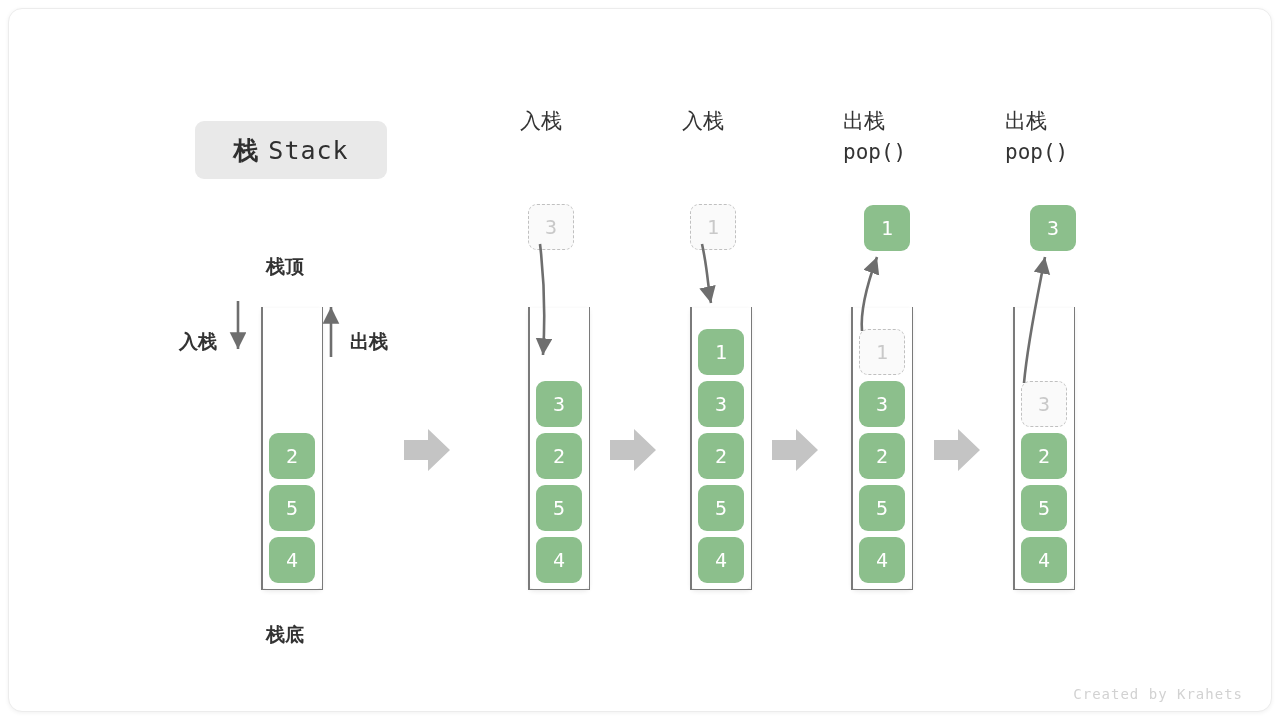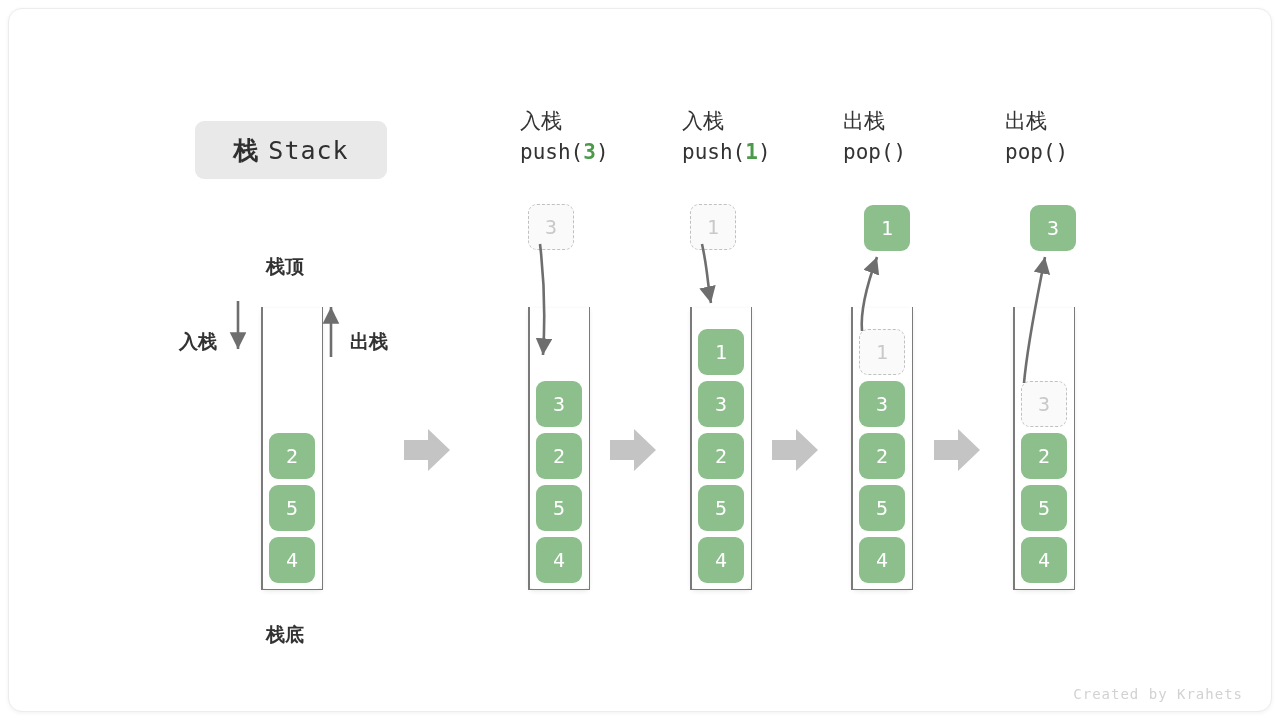--- a/index.html
+++ b/index.html
@@ -86,37 +86,35 @@
     <div class="wall l"></div>
     <div class="wall r"></div>
     <div class="floor"></div>
   </div>
   <div class="cell solid" style="left:260px;top:424px;">2</div>
   <div class="cell solid" style="left:260px;top:476px;">5</div>
   <div class="cell solid" style="left:260px;top:528px;">4</div>
 
   <div class="col-head" style="left:511px;top:98px;">
     <span class="op">入栈</span>
-    <span class="sig"><span>push(</span><b>3</b><span>)</span></span>
   </div>
   <div class="float-box ghost" style="left:519px;top:195px;">3</div>
   <div class="tube" style="left:519px;top:298px;">
     <div class="shadow"></div>
     <div class="wall l"></div>
     <div class="wall r"></div>
     <div class="floor"></div>
   </div>
   <div class="cell solid" style="left:527px;top:372px;">3</div>
   <div class="cell solid" style="left:527px;top:424px;">2</div>
   <div class="cell solid" style="left:527px;top:476px;">5</div>
   <div class="cell solid" style="left:527px;top:528px;">4</div>
 
   <div class="col-head" style="left:673px;top:98px;">
     <span class="op">入栈</span>
-    <span class="sig"><span>push(</span><b>1</b><span>)</span></span>
   </div>
   <div class="float-box ghost" style="left:681px;top:195px;">1</div>
   <div class="tube" style="left:681px;top:298px;">
     <div class="shadow"></div>
     <div class="wall l"></div>
     <div class="wall r"></div>
     <div class="floor"></div>
   </div>
   <div class="cell solid" style="left:689px;top:320px;">1</div>
   <div class="cell solid" style="left:689px;top:372px;">3</div>

